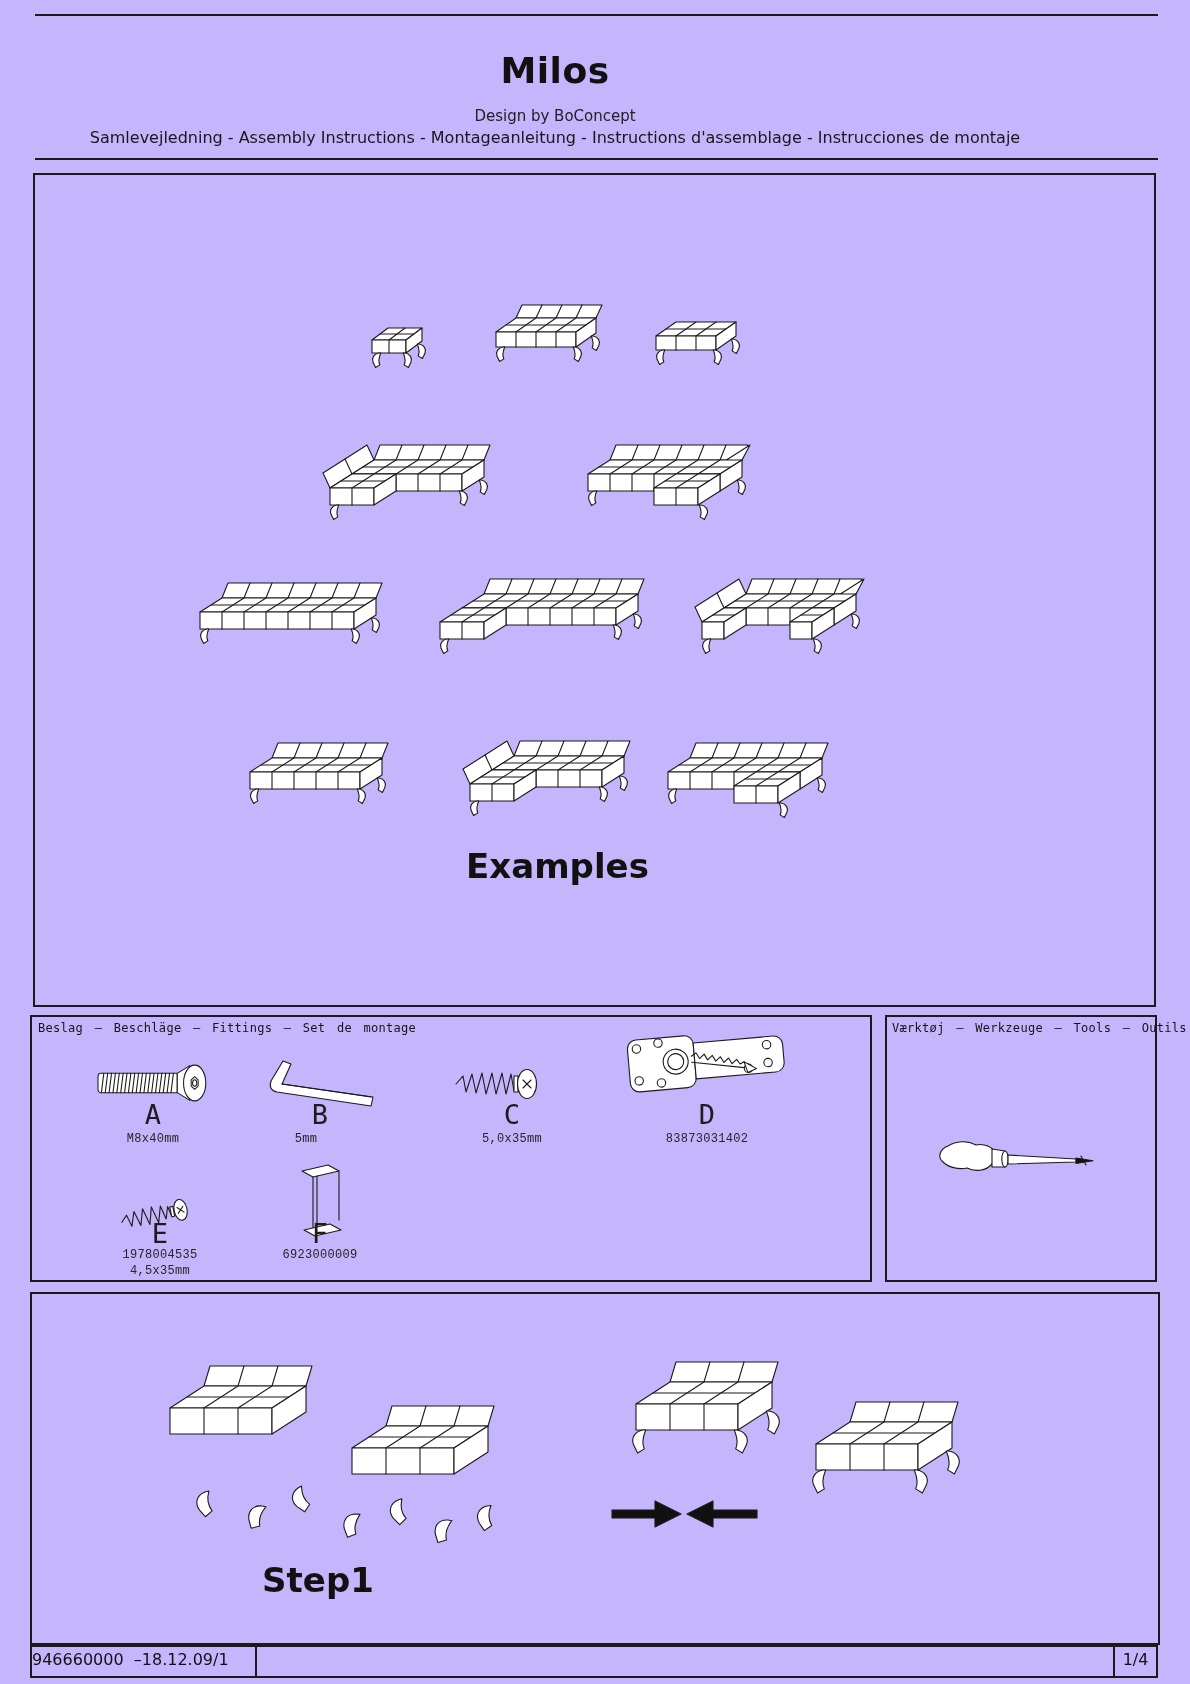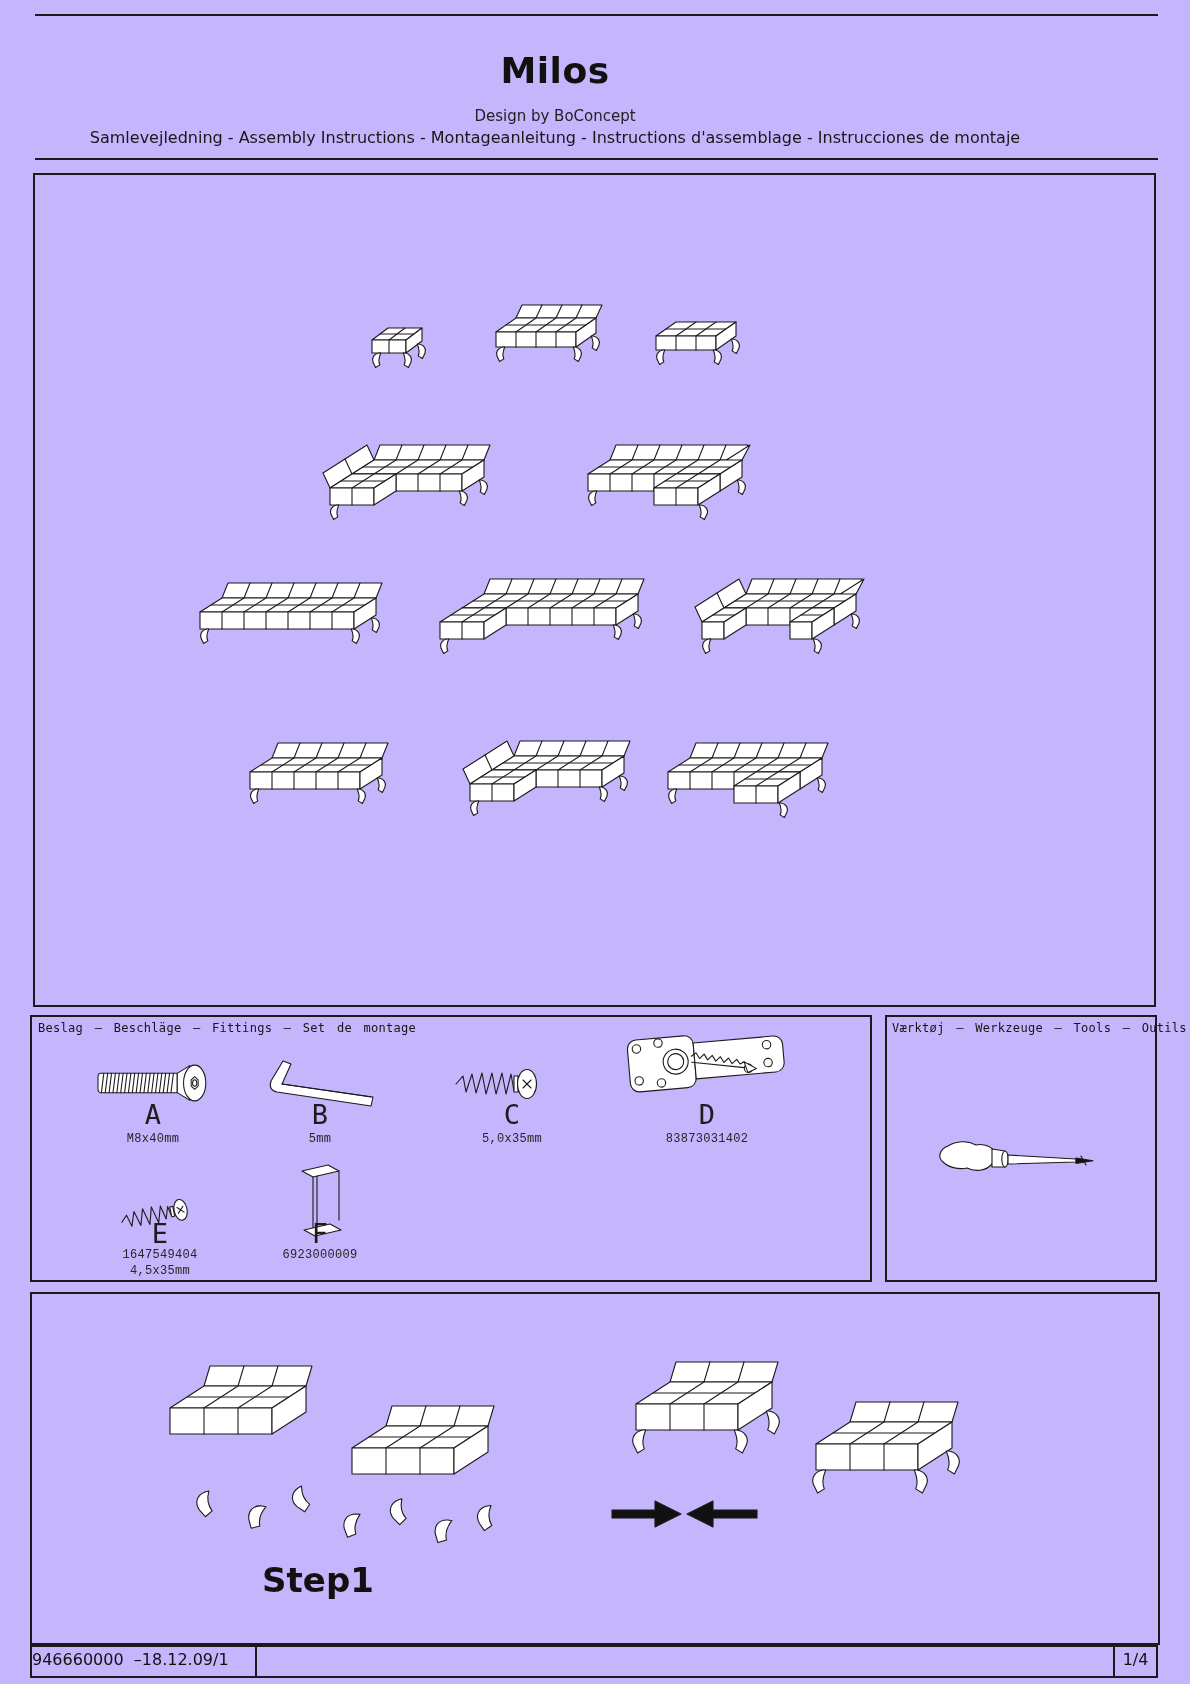--- a/index.html
+++ b/index.html
@@ -404,20 +404,21 @@
       </g>
     </svg>
 
   <div class="rule" style="top:14px"></div>
   <div class="page-title">Milos</div>
   <div class="designer">Design by BoConcept</div>
   <div class="langs">Samlevejledning - Assembly Instructions - Montageanleitung - Instructions d'assemblage - Instrucciones de montaje</div>
   <div class="rule" style="top:158px"></div>
 
   <div class="panel" style="left:33px;top:173px;width:1123px;height:834px"></div>
+  <div class="examples-caption">Examples</div>
 
   <div class="panel" style="left:30px;top:1015px;width:842px;height:267px"></div>
   <div class="panel-header" style="left:38px;top:1021px">Beslag – Beschläge – Fittings – Set de montage</div>
 
   <svg id="icon-A" class="fit-svg" style="left:92px;top:1054px" width="128" height="58" viewBox="0 0 128 60">
       <path d="M7 20L86 20L86 40L7 40Q4 40 4 36L4 24Q4 20 7 20Z" fill="#fff" stroke="#1b1b1b" stroke-width="1.1" stroke-linejoin="round" stroke-linecap="round"></path>
       <path d="M10 20L7.5 40" fill="none" stroke="#1b1b1b" stroke-width="1.1" stroke-linejoin="round" stroke-linecap="round"></path>
       <path d="M14 20L11.5 40" fill="none" stroke="#1b1b1b" stroke-width="1.1" stroke-linejoin="round" stroke-linecap="round"></path>
       <path d="M18 20L15.5 40" fill="none" stroke="#1b1b1b" stroke-width="1.1" stroke-linejoin="round" stroke-linecap="round"></path>
       <path d="M22 20L19.5 40" fill="none" stroke="#1b1b1b" stroke-width="1.1" stroke-linejoin="round" stroke-linecap="round"></path>
@@ -484,30 +485,30 @@
       <path d="M21 17L21 68" fill="none" stroke="#1b1b1b" stroke-width="1.1" stroke-linejoin="round" stroke-linecap="round"></path>
       <path d="M25 16L25 66" fill="none" stroke="#1b1b1b" stroke-width="1.1" stroke-linejoin="round" stroke-linecap="round"></path>
       <path d="M47 11L47 60" fill="none" stroke="#1b1b1b" stroke-width="1.1" stroke-linejoin="round" stroke-linecap="round"></path>
       <path d="M12 70L38 64L49 70L23 76Z" fill="#fff" stroke="#1b1b1b" stroke-width="1.1" stroke-linejoin="round" stroke-linecap="round"></path>
     </svg>
 
   <div class="fit-letter" style="left:83px;top:1099px;width:140px">A</div>
   <div class="fit-spec" style="left:83px;top:1132px;width:140px">M8x40mm</div>
 
   <div class="fit-letter" style="left:250px;top:1099px;width:140px">B</div>
-  <div class="fit-spec" style="left:250px;top:1132px;width:140px">5mm</div>
+  <div class="fit-spec" style="left:236px;top:1132px;width:140px">5mm</div>
 
   <div class="fit-letter" style="left:442px;top:1099px;width:140px">C</div>
   <div class="fit-spec" style="left:442px;top:1132px;width:140px">5,0x35mm</div>
 
   <div class="fit-letter" style="left:622px;top:1099px;width:170px">D</div>
   <div class="fit-spec" style="left:622px;top:1132px;width:170px">83873031402</div>
 
   <div class="fit-letter" style="left:85px;top:1218px;width:150px">E</div>
-  <div class="fit-spec" style="left:85px;top:1248px;width:150px">1647549404</div>
+  <div class="fit-spec" style="left:85px;top:1248px;width:150px">1978004535</div>
   <div class="fit-spec" style="left:85px;top:1264px;width:150px">4,5x35mm</div>
 
   <div class="fit-letter" style="left:245px;top:1218px;width:150px">F</div>
   <div class="fit-spec" style="left:245px;top:1248px;width:150px">6923000009</div>
 
   <div class="panel" style="left:885px;top:1015px;width:272px;height:267px"></div>
   <div class="panel-header" style="left:892px;top:1021px">Værktøj – Werkzeuge – Tools – Outils</div>
   <svg id="icon-T" class="fit-svg" style="left:935px;top:1126px" width="160" height="58" viewBox="0 0 160 58">
       <path d="M13 20C5 23 2 31 8 36C13 41 23 44 32 42C40 46 50 45 56 39C60 35 62 31 60 27C58 21 49 17 41 19C32 14 21 15 13 20Z" fill="#fff" stroke="#1b1b1b" stroke-width="1.1" stroke-linejoin="round" stroke-linecap="round"></path>
       <path d="M57 23L70 25L70 41L57 41Z" fill="#fff" stroke="#1b1b1b" stroke-width="1.1" stroke-linejoin="round" stroke-linecap="round"></path>

